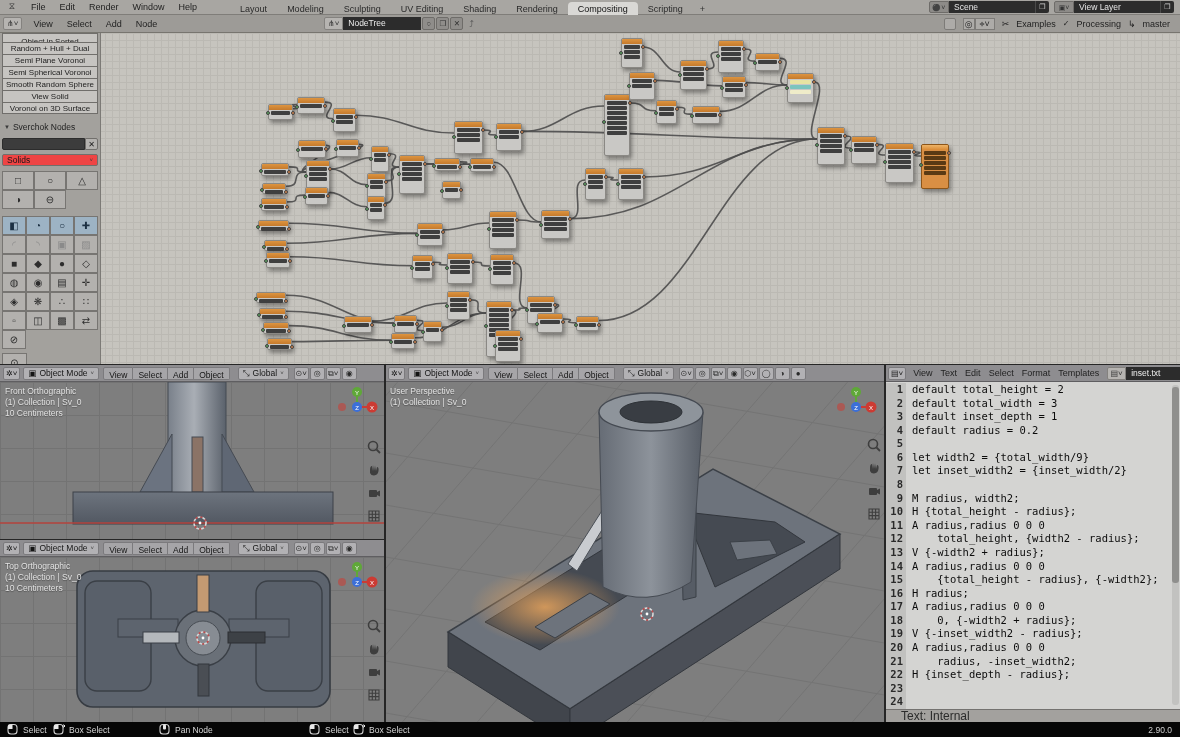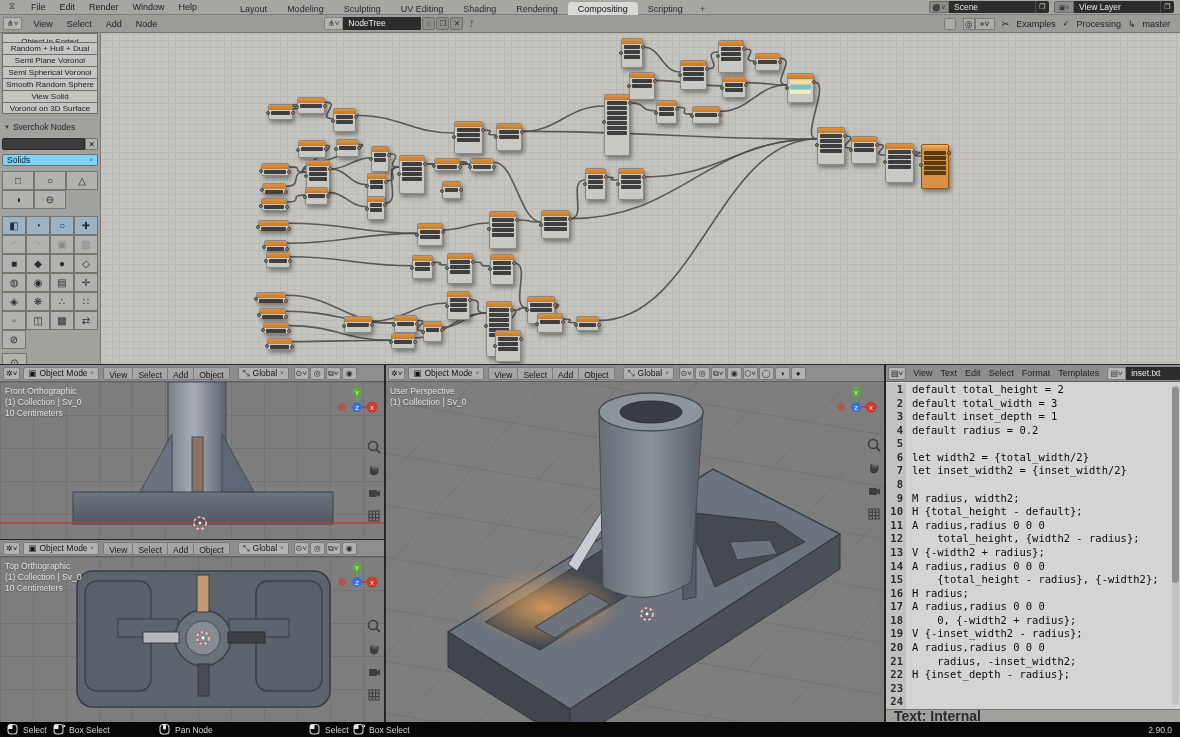--- a/index.html
+++ b/index.html
@@ -70,21 +70,21 @@
     background:#a3a19d; border-right:1px solid #7c7a76; padding:0 2px; }
   .sb-btn { height:12px; background:#c6c4c1; border:1px solid #706e6b; border-bottom:none; color:#1d1d1d;
     font-size:8px; text-align:center; line-height:11px; white-space:nowrap; overflow:hidden; }
   .sb-btn:last-of-type { border-bottom:1px solid #706e6b; }
   #sb-panel-head { margin-top:8px; display:flex; align-items:center; gap:3px; color:#222; font-size:8.5px; padding-left:2px;}
   .tri { font-size:6px; color:#3a3a3a; }
   #sb-search { margin-top:6px; display:flex; }
   #sb-search .fld { flex:1; height:12px; background:#3c3c3c; border:1px solid #2c2c2c; border-radius:2px 0 0 2px; }
   #sb-search .x { width:13px; height:12px; background:#b4b2af; border:1px solid #716f6c; font-size:8px;
     text-align:center; line-height:11px; border-radius:0 2px 2px 0; color:#222;}
-  #sb-cat { margin-top:4px; height:12px; background:#7dd3fc; border:1px solid #716f6c; border-radius:2px;
+  #sb-cat { margin-top:4px; height:12px; background:#ef4444; border:1px solid #716f6c; border-radius:2px;
     display:flex; justify-content:space-between; padding:0 4px; line-height:11px; color:#161616; font-size:8.5px;}
   .grid { display:grid; margin-top:5px; }
   #grid-shapes { grid-template-columns:repeat(3,1fr); }
   #grid-ops { grid-template-columns:repeat(4,1fr); margin-top:7px; }
   .icon-btn { height:19px; background:#b3b1ae; border:1px solid #777572; display:flex; align-items:center;
     justify-content:center; font-size:10px; color:#2d2d2d; }
   .icon-btn.hl { background:#9db3c4; color:#1c3043; }
   .icon-btn.dim { color:#8a8a8a; }
 
   
@@ -115,21 +115,21 @@
   
   #text-editor { position:absolute; left:885px; top:365px; width:295px; height:357px; background:#d4d4d2; }
   #te-content { position:absolute; left:0; top:18px; width:295px; height:326px; display:flex;
     font-family:"DejaVu Sans Mono", monospace; font-size:10.5px; }
   #te-gutter { width:21px; background:#c1c1bf; color:#2a2a2a; text-align:right; padding-right:3px; font-weight:bold; }
   #te-code { flex:1; color:#0c0c0c; padding-left:6px; overflow:hidden; }
   .te-line { height:13.58px; line-height:13.58px; white-space:pre; }
   #te-scroll { position:absolute; right:1px; top:20px; width:7px; height:320px; background:#c2c2c0; border-radius:3px;}
   #te-thumb { position:absolute; right:1px; top:22px; width:7px; height:196px; background:#8f8f8d; border-radius:3px;}
   #te-footer { position:absolute; left:0; bottom:0; width:295px; height:13px; background:#a3a19e;
-    border-top:1px solid #747270; color:#2b2b2b; font-size:14px; line-height:12px; padding-left:9px;font-weight:bold; }
+    border-top:1px solid #747270; color:#2b2b2b; font-size:12px; line-height:12px; padding-left:16px; }
 
   
   #statusbar { position:absolute; left:0; top:722px; width:1180px; height:15px; background:#060606;
     color:#d8d8d8; display:flex; align-items:center; font-size:8.5px; z-index:50; }
   .sb-item { display:flex; align-items:center; gap:3px; position:absolute; }
   #sb-version { position:absolute; right:8px; color:#cfcfcf; }
 
   .borderv { position:absolute; background:#262626; z-index:25; }
 </style>
 </head>
@@ -1084,25 +1084,25 @@
           <div class="te-line">22</div>
           <div class="te-line">23</div>
           <div class="te-line">24</div>
         </div>
       <div id="te-code">
           <div class="te-line">default total_height = 2</div>
           <div class="te-line">default total_width = 3</div>
           <div class="te-line">default inset_depth = 1</div>
           <div class="te-line">default radius = 0.2</div>
           <div class="te-line"></div>
-          <div class="te-line">let width2 = {total_width/2}</div>
+          <div class="te-line">let width2 = {total_width/9}</div>
           <div class="te-line">let inset_width2 = {inset_width/2}</div>
           <div class="te-line"></div>
           <div class="te-line">M radius, width2;</div>
-          <div class="te-line">H {total_height - default};</div>
+          <div class="te-line">H {total_height - radius};</div>
           <div class="te-line">A radius,radius 0 0 0</div>
           <div class="te-line">    total_height, {width2 - radius};</div>
           <div class="te-line">V {-width2 + radius};</div>
           <div class="te-line">A radius,radius 0 0 0</div>
           <div class="te-line">    {total_height - radius}, {-width2};</div>
           <div class="te-line">H radius;</div>
           <div class="te-line">A radius,radius 0 0 0</div>
           <div class="te-line">    0, {-width2 + radius};</div>
           <div class="te-line">V {-inset_width2 - radius};</div>
           <div class="te-line">A radius,radius 0 0 0</div>

